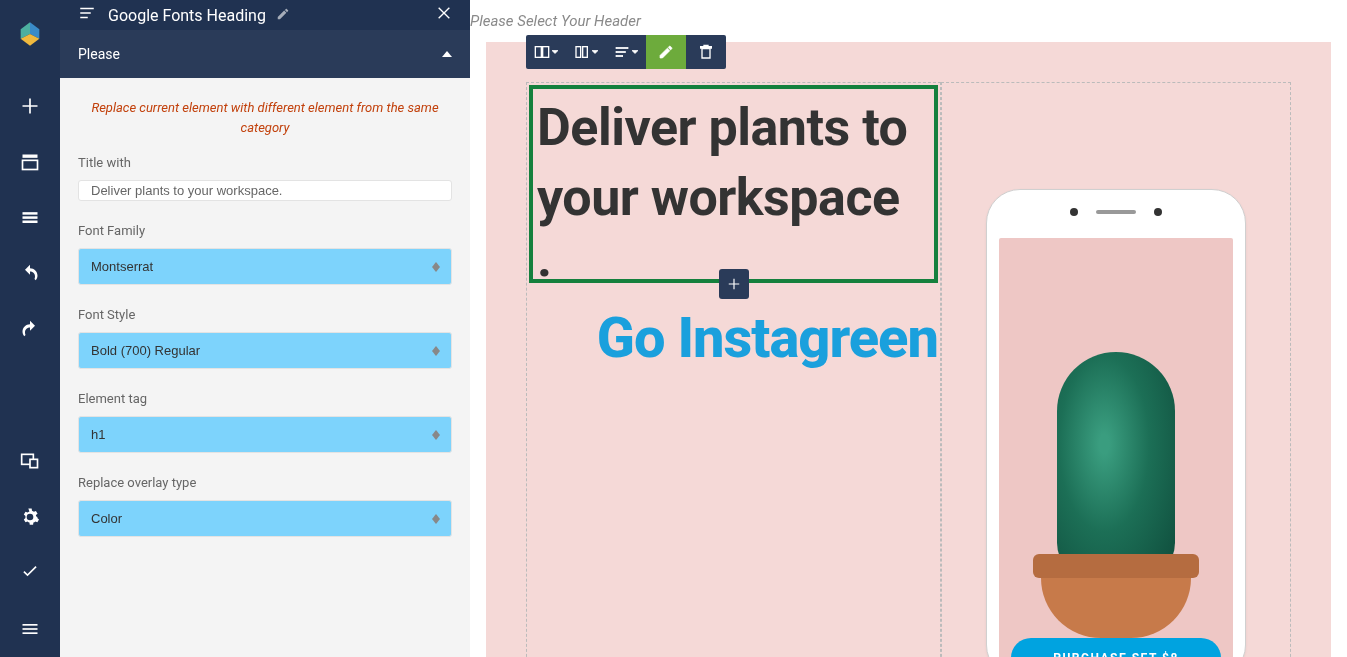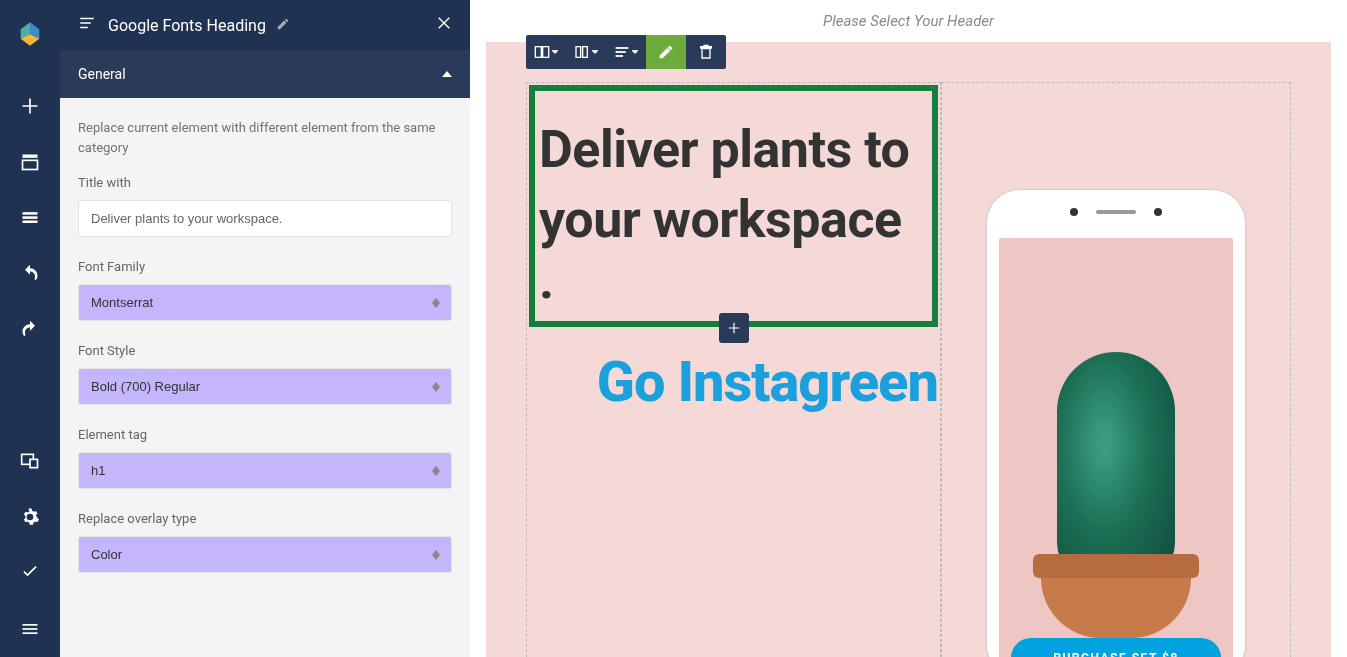--- a/index.html
+++ b/index.html
@@ -3,50 +3,50 @@
 <meta charset="utf-8">
 <style>
 * { margin: 0; padding: 0; box-sizing: border-box; }
 body { font-family: -apple-system, BlinkMacSystemFont, "Segoe UI", Roboto, Arial, sans-serif; width: 1347px; height: 657px; overflow: hidden; background: #fff; display: flex; }
 .left-rail { width: 60px; background: #203251; display: flex; flex-direction: column; align-items: center; padding-top: 20px; }
 .left-rail .logo { width: 28px; height: 28px; margin-bottom: 30px; }
 .left-rail .icon-btn { width: 60px; height: 56px; display: flex; align-items: center; justify-content: center; color: #fff; cursor: pointer; }
 .left-rail .icon-btn svg { width: 20px; height: 20px; fill: #fff; }
 .left-rail .spacer { flex: 1; }
 .settings-panel { width: 410px; background: #f4f4f4; display: flex; flex-direction: column; overflow-y: auto; }
-.panel-header { background: #203251; color: #fff; display: flex; align-items: center; padding: 14px 18px; font-size: 16px; }
+.panel-header { background: #203251; color: #fff; display: flex; align-items: center; padding: 4px 18px; font-size: 16px; }
 .panel-header .title-icon { margin-right: 12px; }
 .panel-header .title-icon svg { width: 18px; height: 18px; fill: #fff; }
 .panel-header .edit-icon { margin-left: 10px; opacity: 0.6; }
 .panel-header .edit-icon svg { width: 14px; height: 14px; fill: #fff; }
 .panel-header .close-btn { margin-left: auto; cursor: pointer; }
 .panel-header .close-btn svg { width: 16px; height: 16px; fill: #fff; stroke: #fff; }
 .section-header { background: #2a3b59; color: #fff; padding: 16px 18px; font-size: 14px; display: flex; align-items: center; justify-content: space-between; }
 .section-header .chevron svg { width: 10px; height: 10px; fill: #fff; }
 .panel-body { padding: 20px 18px; }
-.helper-text { color: #737373; font-size: 13px; line-height: 1.5; margin-bottom: 18px; }
+.helper-text { color: #c2410c; font-style: italic; font-size: 13px; line-height: 1.5; margin-bottom: 18px; text-align: center; }
 .replace-btn { background: #fff; border: 1px solid #e3e3e3; border-radius: 4px; padding: 14px 22px; font-size: 13px; color: #555; cursor: pointer; margin-bottom: 30px; }
 .field { margin-bottom: 22px; }
 .field-label { color: #666; font-size: 13px; margin-bottom: 10px; display: block; }
-.text-input { width: 100%; background: #fff; border: 1px solid #e3e3e3; border-radius: 3px; padding: 10px 12px; font-size: 13px; color: #666; }
+.text-input { width: 100%; background: #fff; border: 1px solid #e3e3e3; border-radius: 3px; padding: 2px 12px; font-size: 13px; color: #666; }
 .select-wrapper { position: relative; }
-.select-input { width: 100%; background: #c4b5fd; border: 1px solid #e3e3e3; border-radius: 3px; padding: 10px 12px; font-size: 13px; color: #333; appearance: none; }
+.select-input { width: 100%; background: #7dd3fc; border: 1px solid #e3e3e3; border-radius: 3px; padding: 10px 12px; font-size: 13px; color: #333; appearance: none; }
 .select-caret { position: absolute; right: 12px; top: 50%; transform: translateY(-50%); pointer-events: none; display: flex; flex-direction: column; }
 .select-caret svg { width: 8px; height: 5px; fill: #888; }
 .canvas { flex: 1; position: relative; overflow: hidden; }
-.header-placeholder { text-align: center; color: #8a8a8a; font-style: italic; font-size: 15px; padding: 12px 0; }
+.header-placeholder { color: #8a8a8a; font-style: italic; font-size: 15px; padding: 12px 0; }
 .pink-section { background: #f5d9d7; height: 640px; margin: 0 16px; position: relative; padding: 40px 40px 0 40px; display: flex; }
 .content-col { flex: 1; position: relative; border: 1px dashed #bbb; padding: 2px; }
 .image-col { width: 350px; border: 1px dashed #bbb; position: relative; display: flex; align-items: flex-end; justify-content: center; padding: 2px; }
 .element-toolbar { position: absolute; top: -7px; left: 40px; display: flex; background: #2a3b59; z-index: 10; border-radius: 2px; overflow: hidden; }
 .element-toolbar .tb-btn { width: 40px; height: 34px; display: flex; align-items: center; justify-content: center; cursor: pointer; }
 .element-toolbar .tb-btn svg { width: 16px; height: 16px; fill: #fff; stroke: #fff; }
 .element-toolbar .tb-btn.green { background: #6dab3c; }
 .element-toolbar .tb-btn .sub-chevron { width: 6px; height: 6px; margin-left: 2px; }
-.selected-heading { border: 6px solid #15803d; padding: 24px 4px; }
+.selected-heading { border: 4px solid #15803d; padding: 4px 4px; }
 .heading1 { font-weight: 700; font-size: 52px; line-height: 1.35; color: #333; letter-spacing: -0.5px; }
 .heading1 .dot { display: block; font-size: 52px; line-height: 0.6; margin-top: 10px; }
 .add-btn { position: absolute; left: 50%; transform: translateX(-50%); bottom: -16px; width: 30px; height: 30px; background: #2a3b59; border-radius: 3px; display: flex; align-items: center; justify-content: center; cursor: pointer; z-index: 5; }
 .add-btn svg { width: 14px; height: 14px; fill: #fff; }
 .heading2 { font-weight: 800; font-size: 56px; line-height: 1.25; color: #1aa0dd; letter-spacing: -1px; margin-top: 20px; text-align: right; }
 .phone-mock { width: 260px; height: 490px; background: #fff; border-radius: 34px; border: 1px solid #d0d0d0; padding: 48px 12px 0 12px; position: relative; box-shadow: 0 1px 3px rgba(0,0,0,0.06); }
 .phone-notch { position: absolute; top: 18px; left: 50%; transform: translateX(-50%); display: flex; align-items: center; gap: 18px; }
 .phone-notch .dot { width: 8px; height: 8px; border-radius: 50%; background: #333; }
 .phone-notch .speaker { width: 40px; height: 4px; border-radius: 3px; background: #999; }
 .phone-screen { width: 100%; height: 100%; background: #eec7c5; border-radius: 2px; position: relative; overflow: hidden; display: flex; flex-direction: column; align-items: center; }
@@ -132,21 +132,21 @@
     <span>Google Fonts Heading</span>
     <span class="edit-icon"><svg viewBox="0 0 24 24">
           <path d="M3 17.25V21h3.75L17.8 9.94l-3.75-3.75L3 17.25zM20.7 7c.4-.4.4-1 0-1.4l-2.3-2.3c-.4-.4-1-.4-1.4 0l-1.8 1.8 3.75 3.75 1.75-1.85z"></path>
         </svg></span>
     <span class="close-btn"><svg viewBox="0 0 24 24">
           <line x1="4" y1="4" x2="20" y2="20" stroke-width="2"></line>
           <line x1="20" y1="4" x2="4" y2="20" stroke-width="2"></line>
         </svg></span>
   </div>
   <div class="section-header">
-    <span>General</span>
+    <span>Please</span>
     <span class="chevron"><svg viewBox="0 0 10 6">
           <polygon points="0,6 5,0 10,6"></polygon>
         </svg></span>
   </div>
   <div class="panel-body">
     <div class="helper-text">Replace current element with different element from the same category</div>
 
     <div class="field">
       <label class="field-label">Title with</label>
       <input class="text-input" value="Deliver plants to your workspace." style="">

